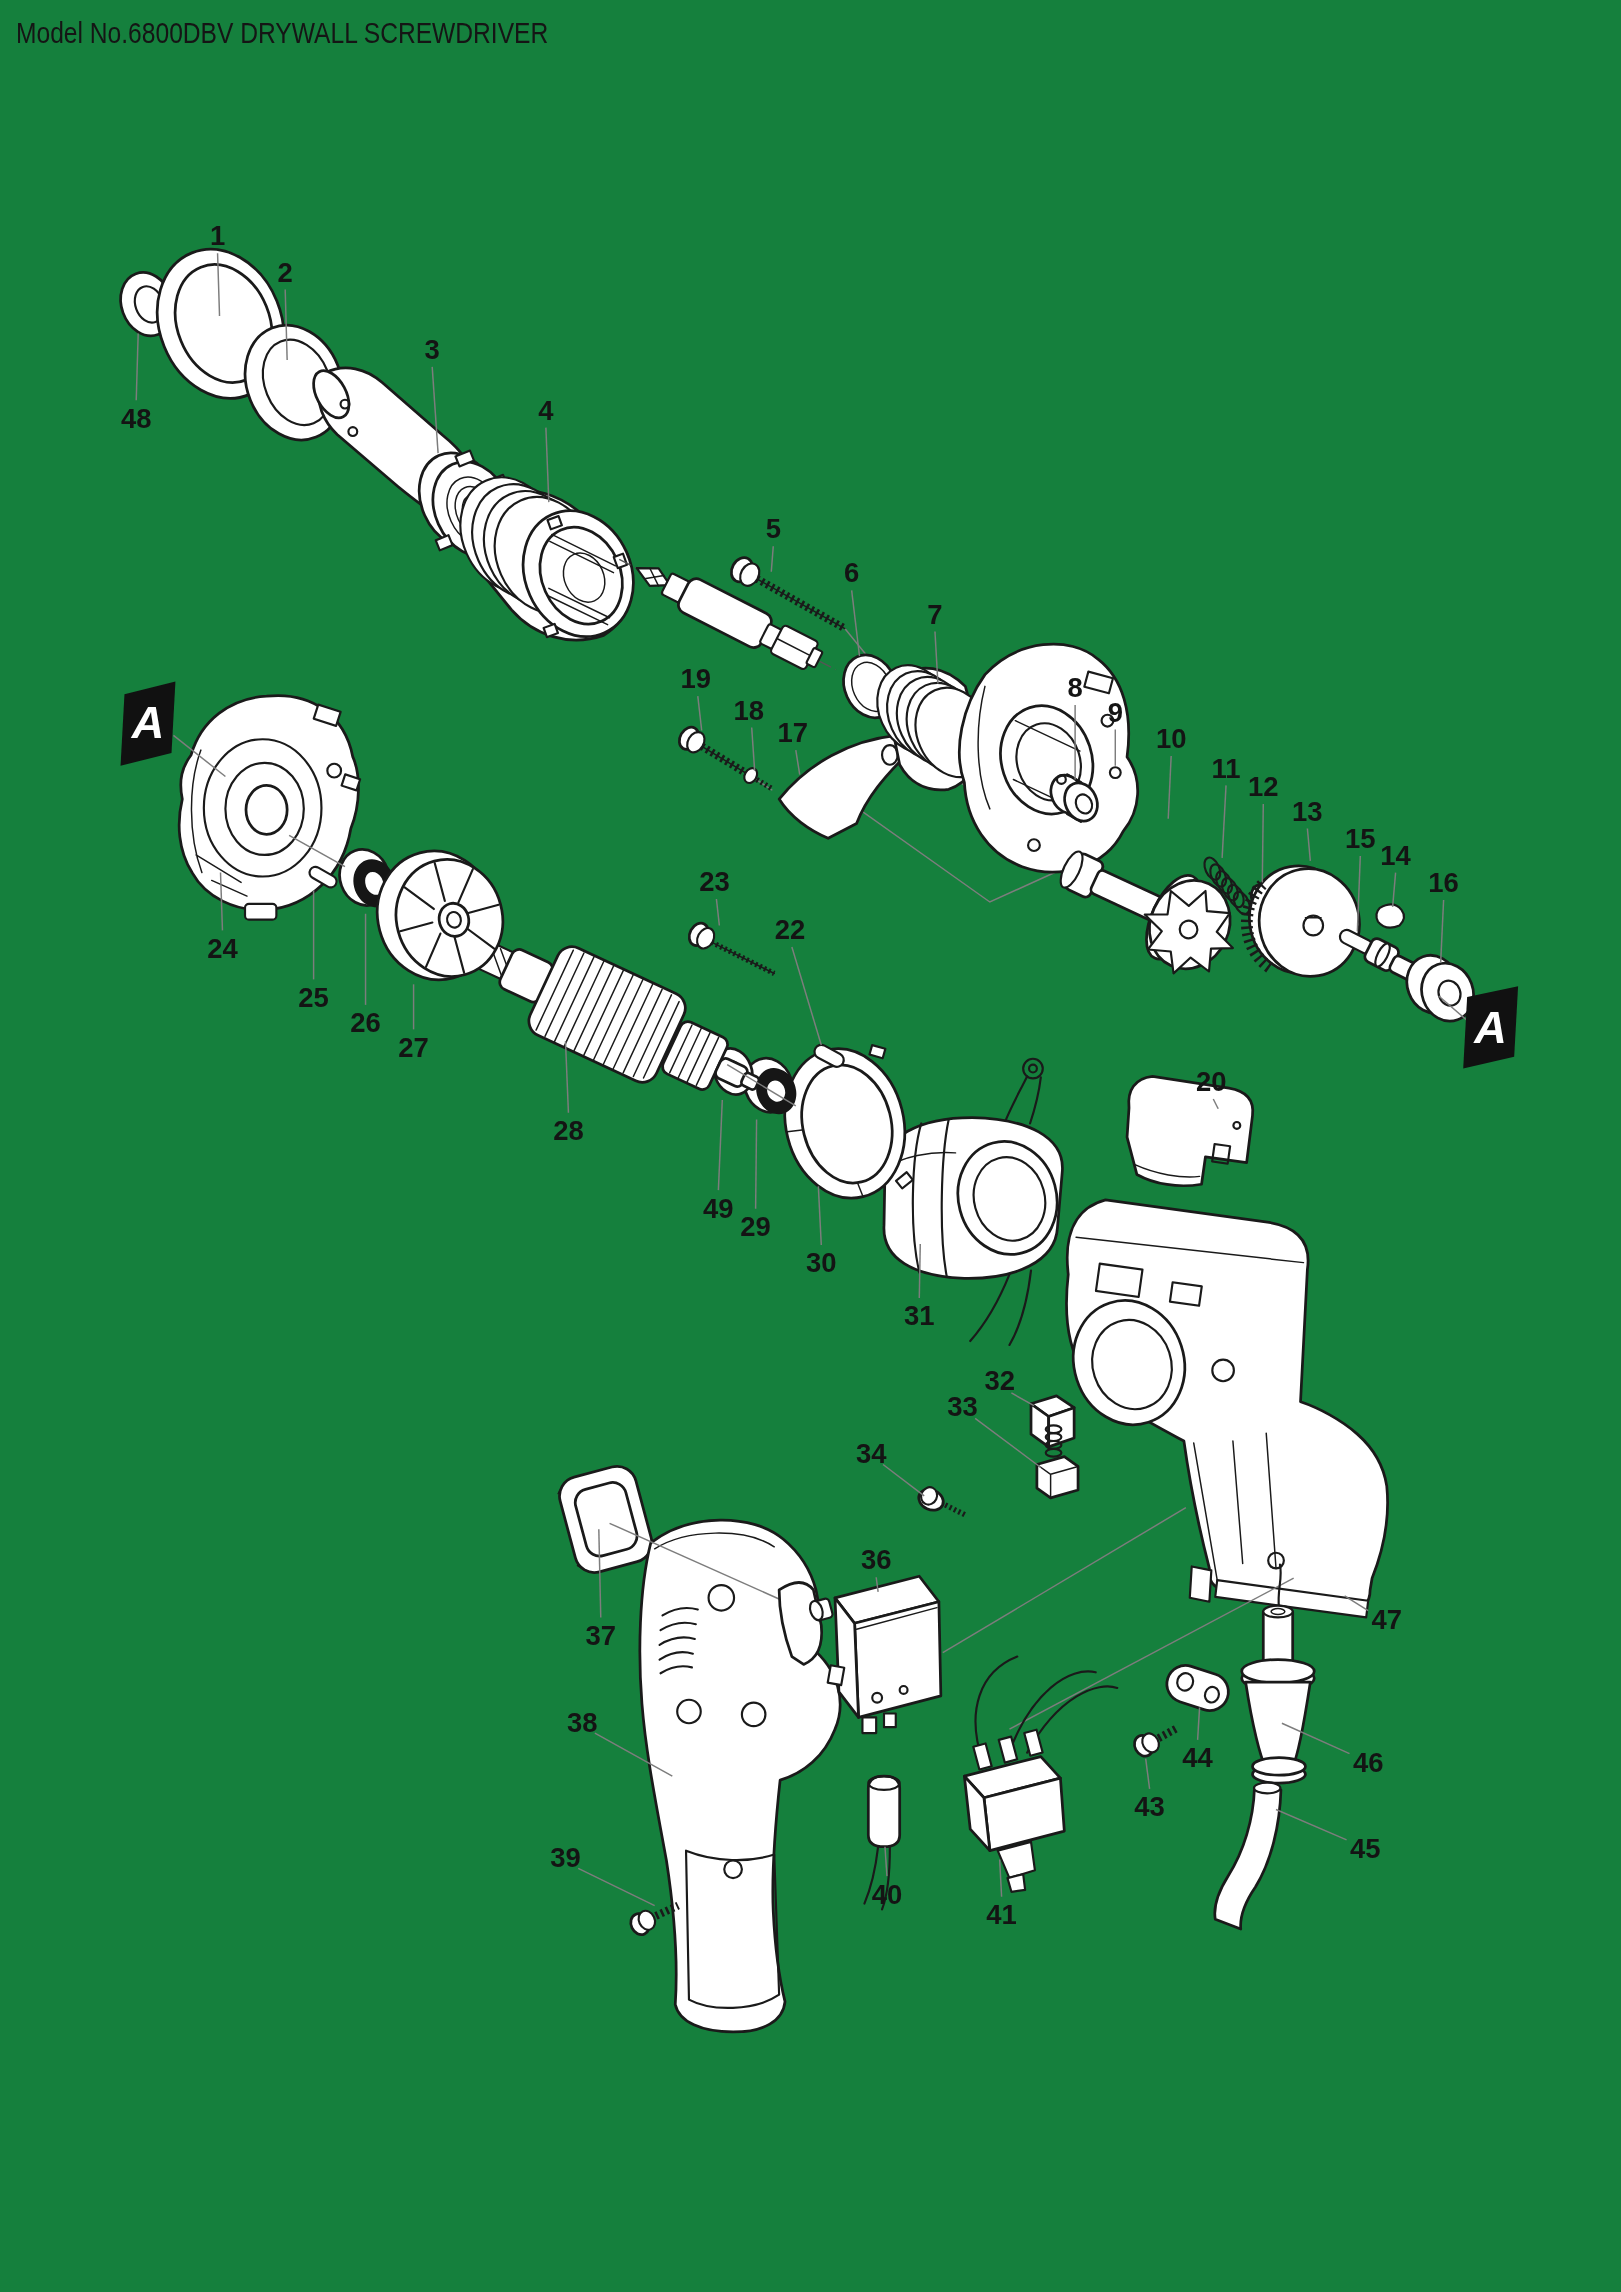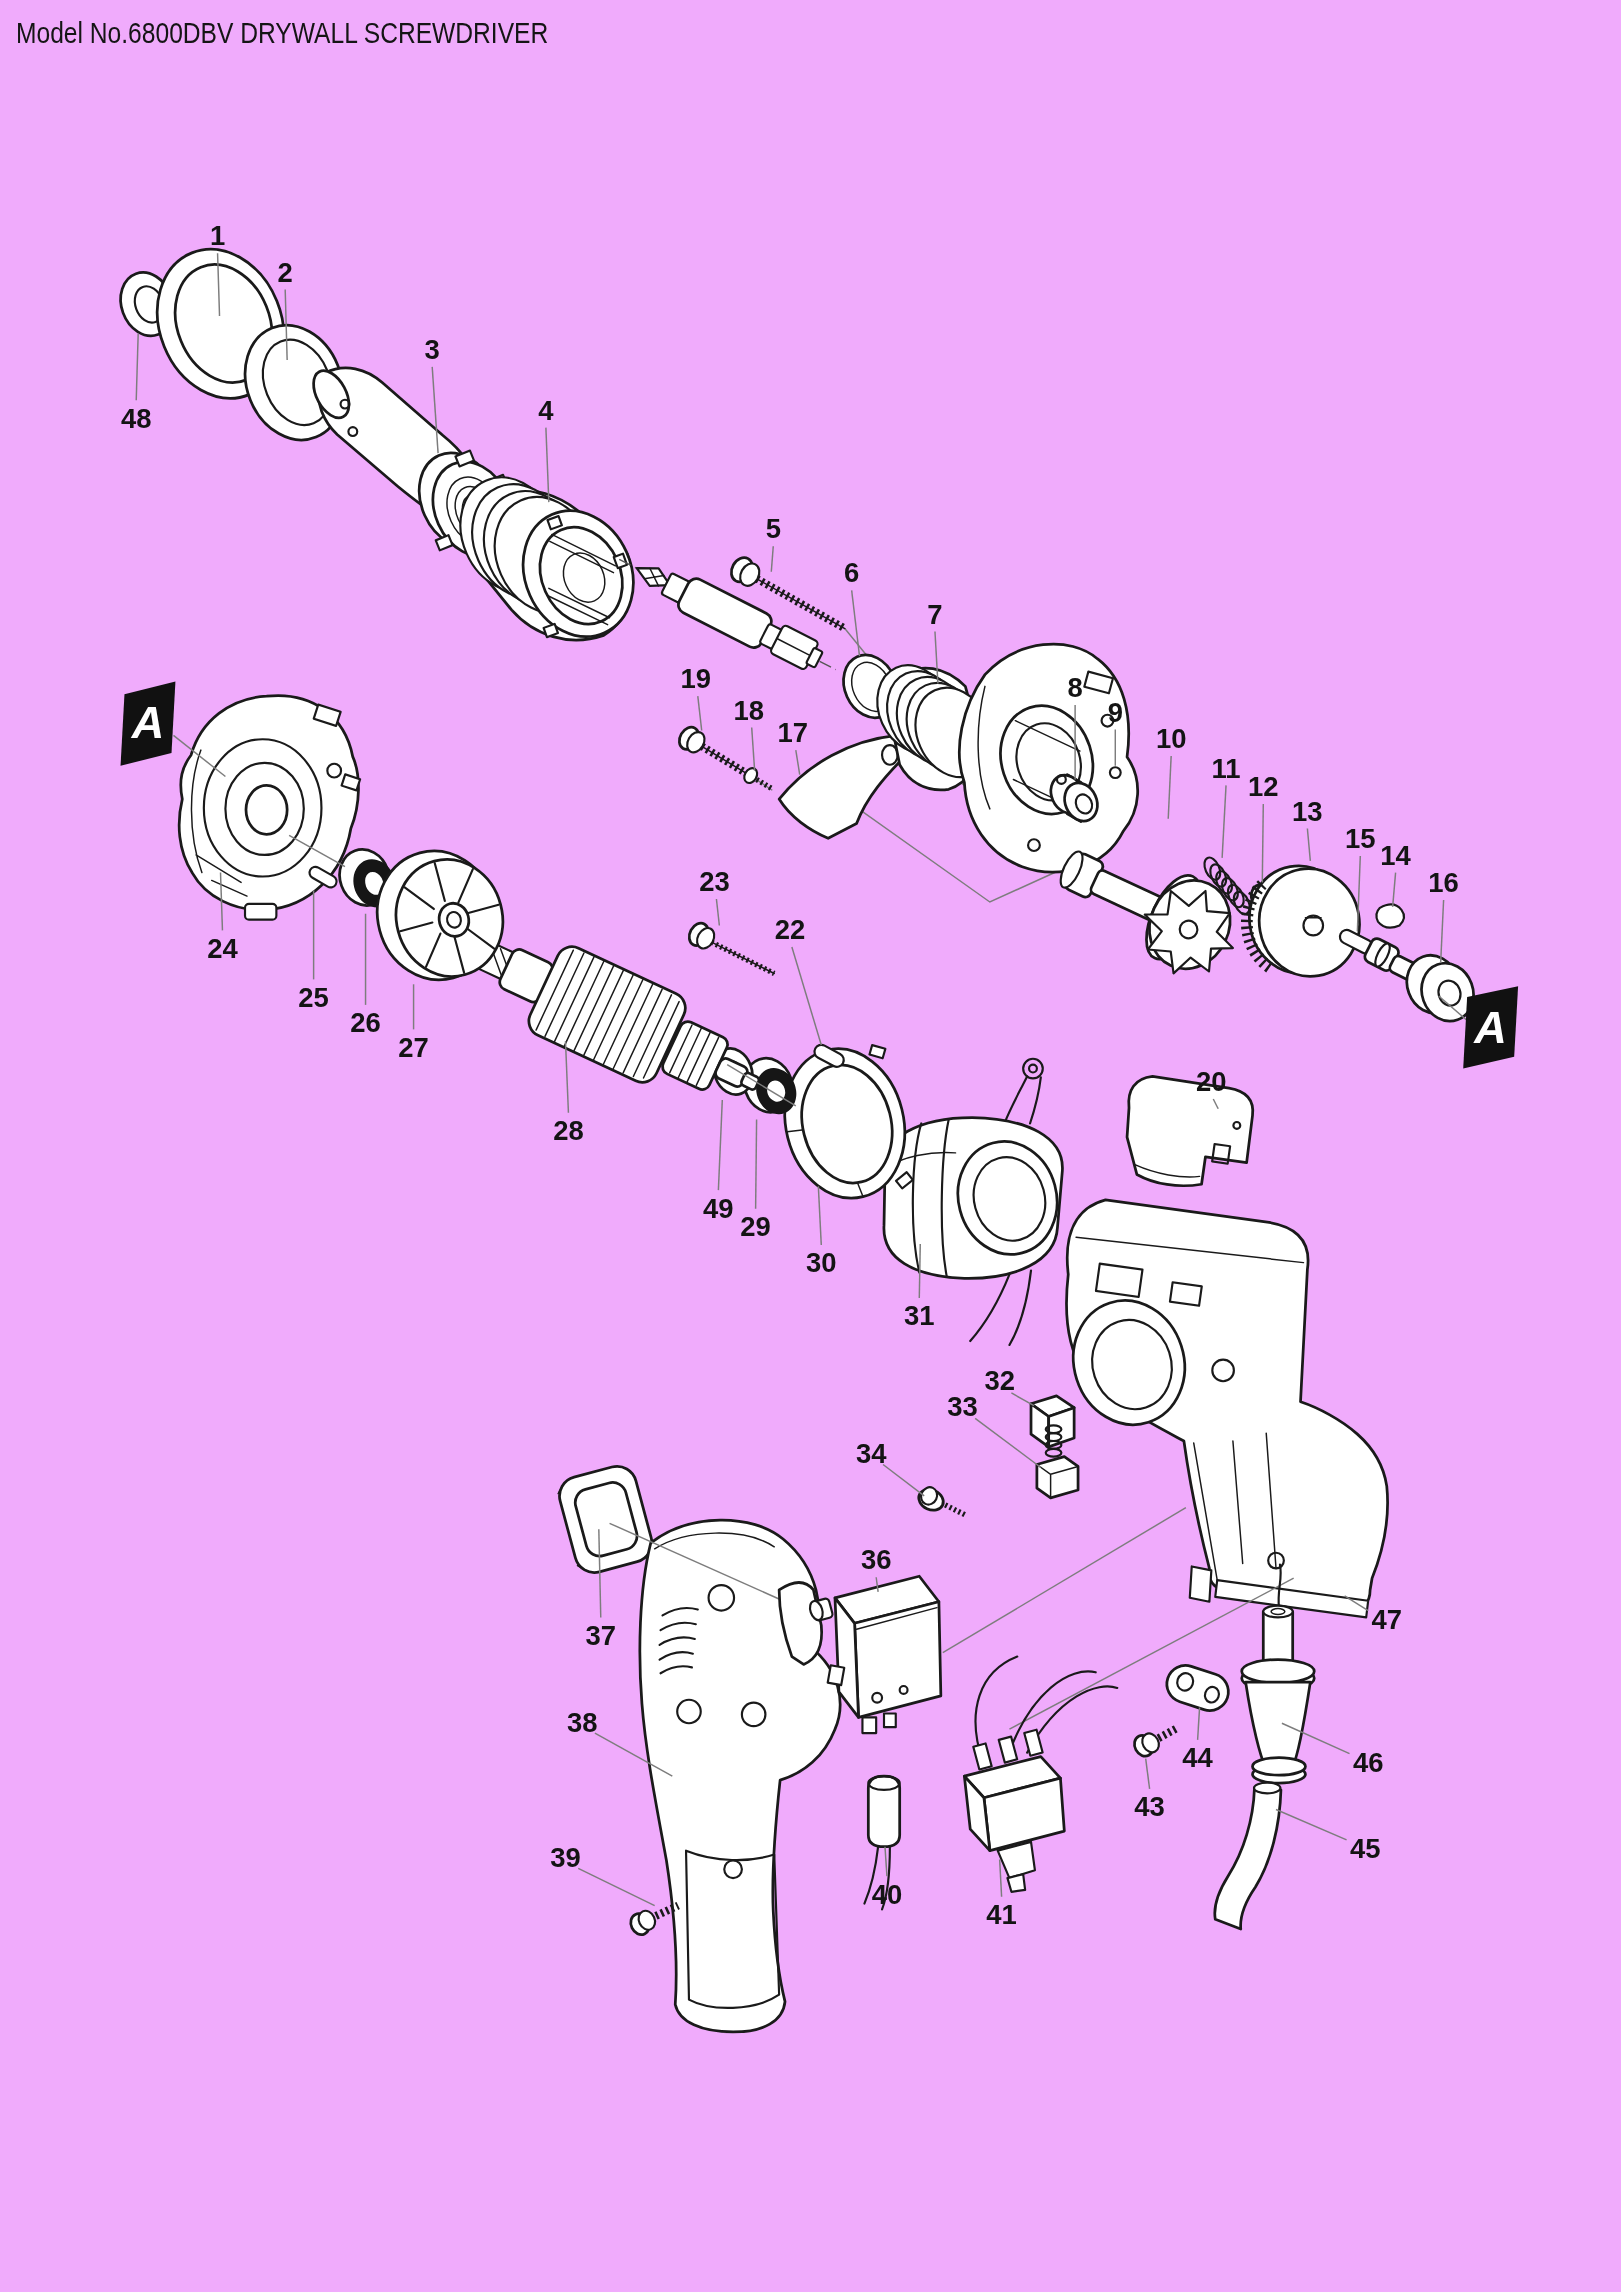--- a/index.html
+++ b/index.html
@@ -1,16 +1,16 @@
 <!DOCTYPE html>
 <html><head>
 <meta charset="utf-8">
 <style>
   html,body{margin:0;padding:0;background:#ffffff;}
-  .page{position:relative;width:1621px;height:2293px;background:#f0abfc;overflow:hidden;
+  .page{position:relative;width:1621px;height:2293px;background:#15803d;overflow:hidden;
         font-family:"Liberation Sans",sans-serif;}
   .title{position:absolute;left:15.7px;top:15.7px;margin:0;font-weight:400;font-size:30px;
          color:#151515;letter-spacing:0;transform:scaleX(.82);transform-origin:0 50%;
          white-space:nowrap;}
   svg{position:absolute;left:0;top:0;}
   .p  {fill:#fff;stroke:#1a1a1a;stroke-width:2.8;stroke-linejoin:round;stroke-linecap:round;}
   .p2 {fill:#fff;stroke:#1a1a1a;stroke-width:2.2;stroke-linejoin:round;stroke-linecap:round;}
   .d  {fill:none;stroke:#1a1a1a;stroke-width:2.2;stroke-linejoin:round;stroke-linecap:round;}
   .t  {fill:none;stroke:#1a1a1a;stroke-width:1.5;stroke-linejoin:round;stroke-linecap:round;}
   .g  {fill:none;stroke:#7d7d7d;stroke-width:1.5;}

